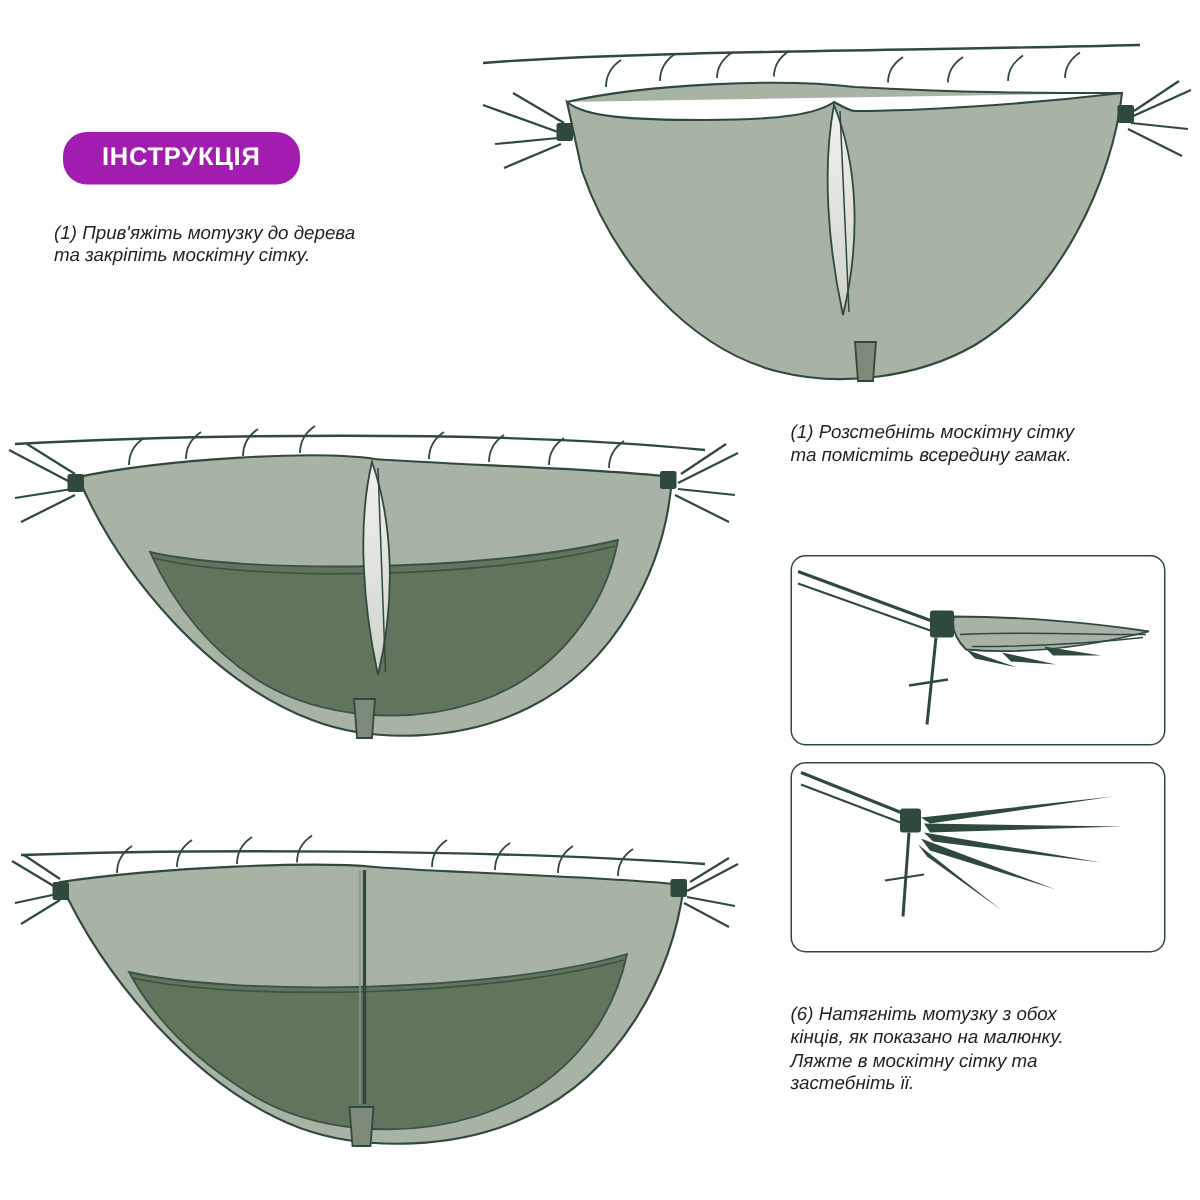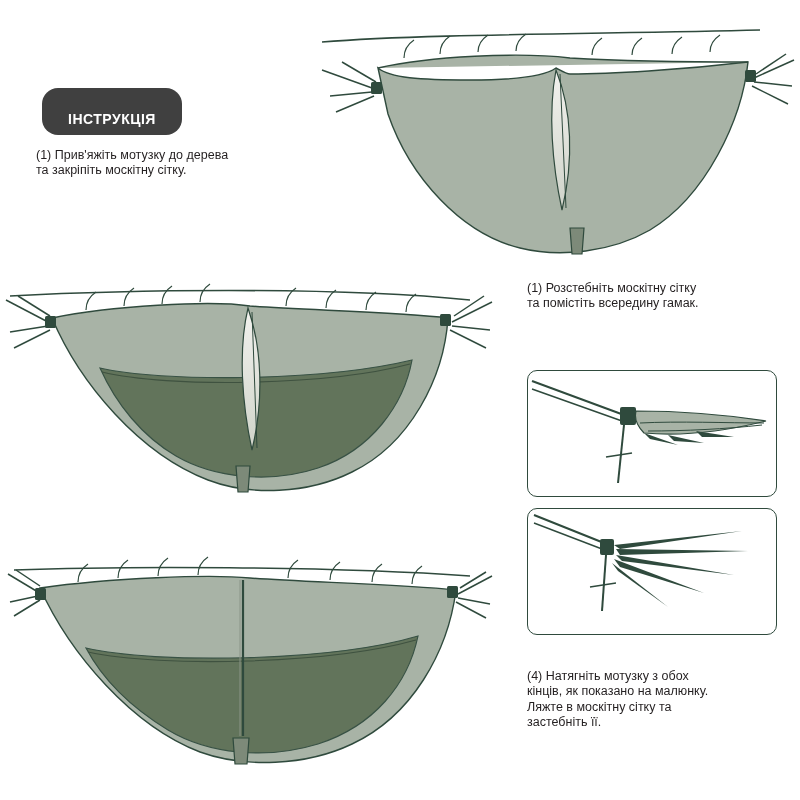--- a/index.html
+++ b/index.html
@@ -17,35 +17,36 @@
   .stage {
     position: absolute;
     left: 0; top: 0;
     width: 800px;
     height: 800px;
   }
   .badge {
     position: absolute;
     left: 42px;
     top: 88px;
-    background: #404040;
+    background: #a21caf;
     color: #ffffff;
-    font-size: 14px;
+    font-size: 17px;
     font-weight: bold;
     letter-spacing: 0.5px;
-    padding: 23px 26px 8px 26px;
+    padding: 7px 26px 8px 26px;
     border-radius: 16px;
     white-space: nowrap;
   }
   .caption {
     position: absolute;
     color: #231f20;
     font-size: 12.5px;
     line-height: 1.22;
     white-space: pre-line;
+    font-style: italic;
   }
   #caption-1 { left: 36px; top: 148px; width: 250px; }
   #caption-2 { left: 527px; top: 281px; width: 250px; }
   #caption-3 { left: 527px; top: 669px; width: 255px; }
 
   .inset-frame {
     position: absolute;
     border: 1.6px solid #2f4a3d;
     border-radius: 10px;
     background: #ffffff;
@@ -239,16 +240,16 @@
     <path d="M62,78 L88,74" fill="none" stroke="#2f4a3d" stroke-width="1.4"></path>
   </svg>
 </div>
 
 <div class="badge">ІНСТРУКЦІЯ</div>
 
 <div class="caption" id="caption-1">(1) Прив'яжіть мотузку до дерева
 та закріпіть москітну сітку.</div>
 <div class="caption" id="caption-2">(1) Розстебніть москітну сітку
 та помістіть всередину гамак.</div>
-<div class="caption" id="caption-3">(4) Натягніть мотузку з обох
+<div class="caption" id="caption-3">(6) Натягніть мотузку з обох
 кінців, як показано на малюнку.
 Ляжте в москітну сітку та
 застебніть її.</div>
 
 </body></html>

